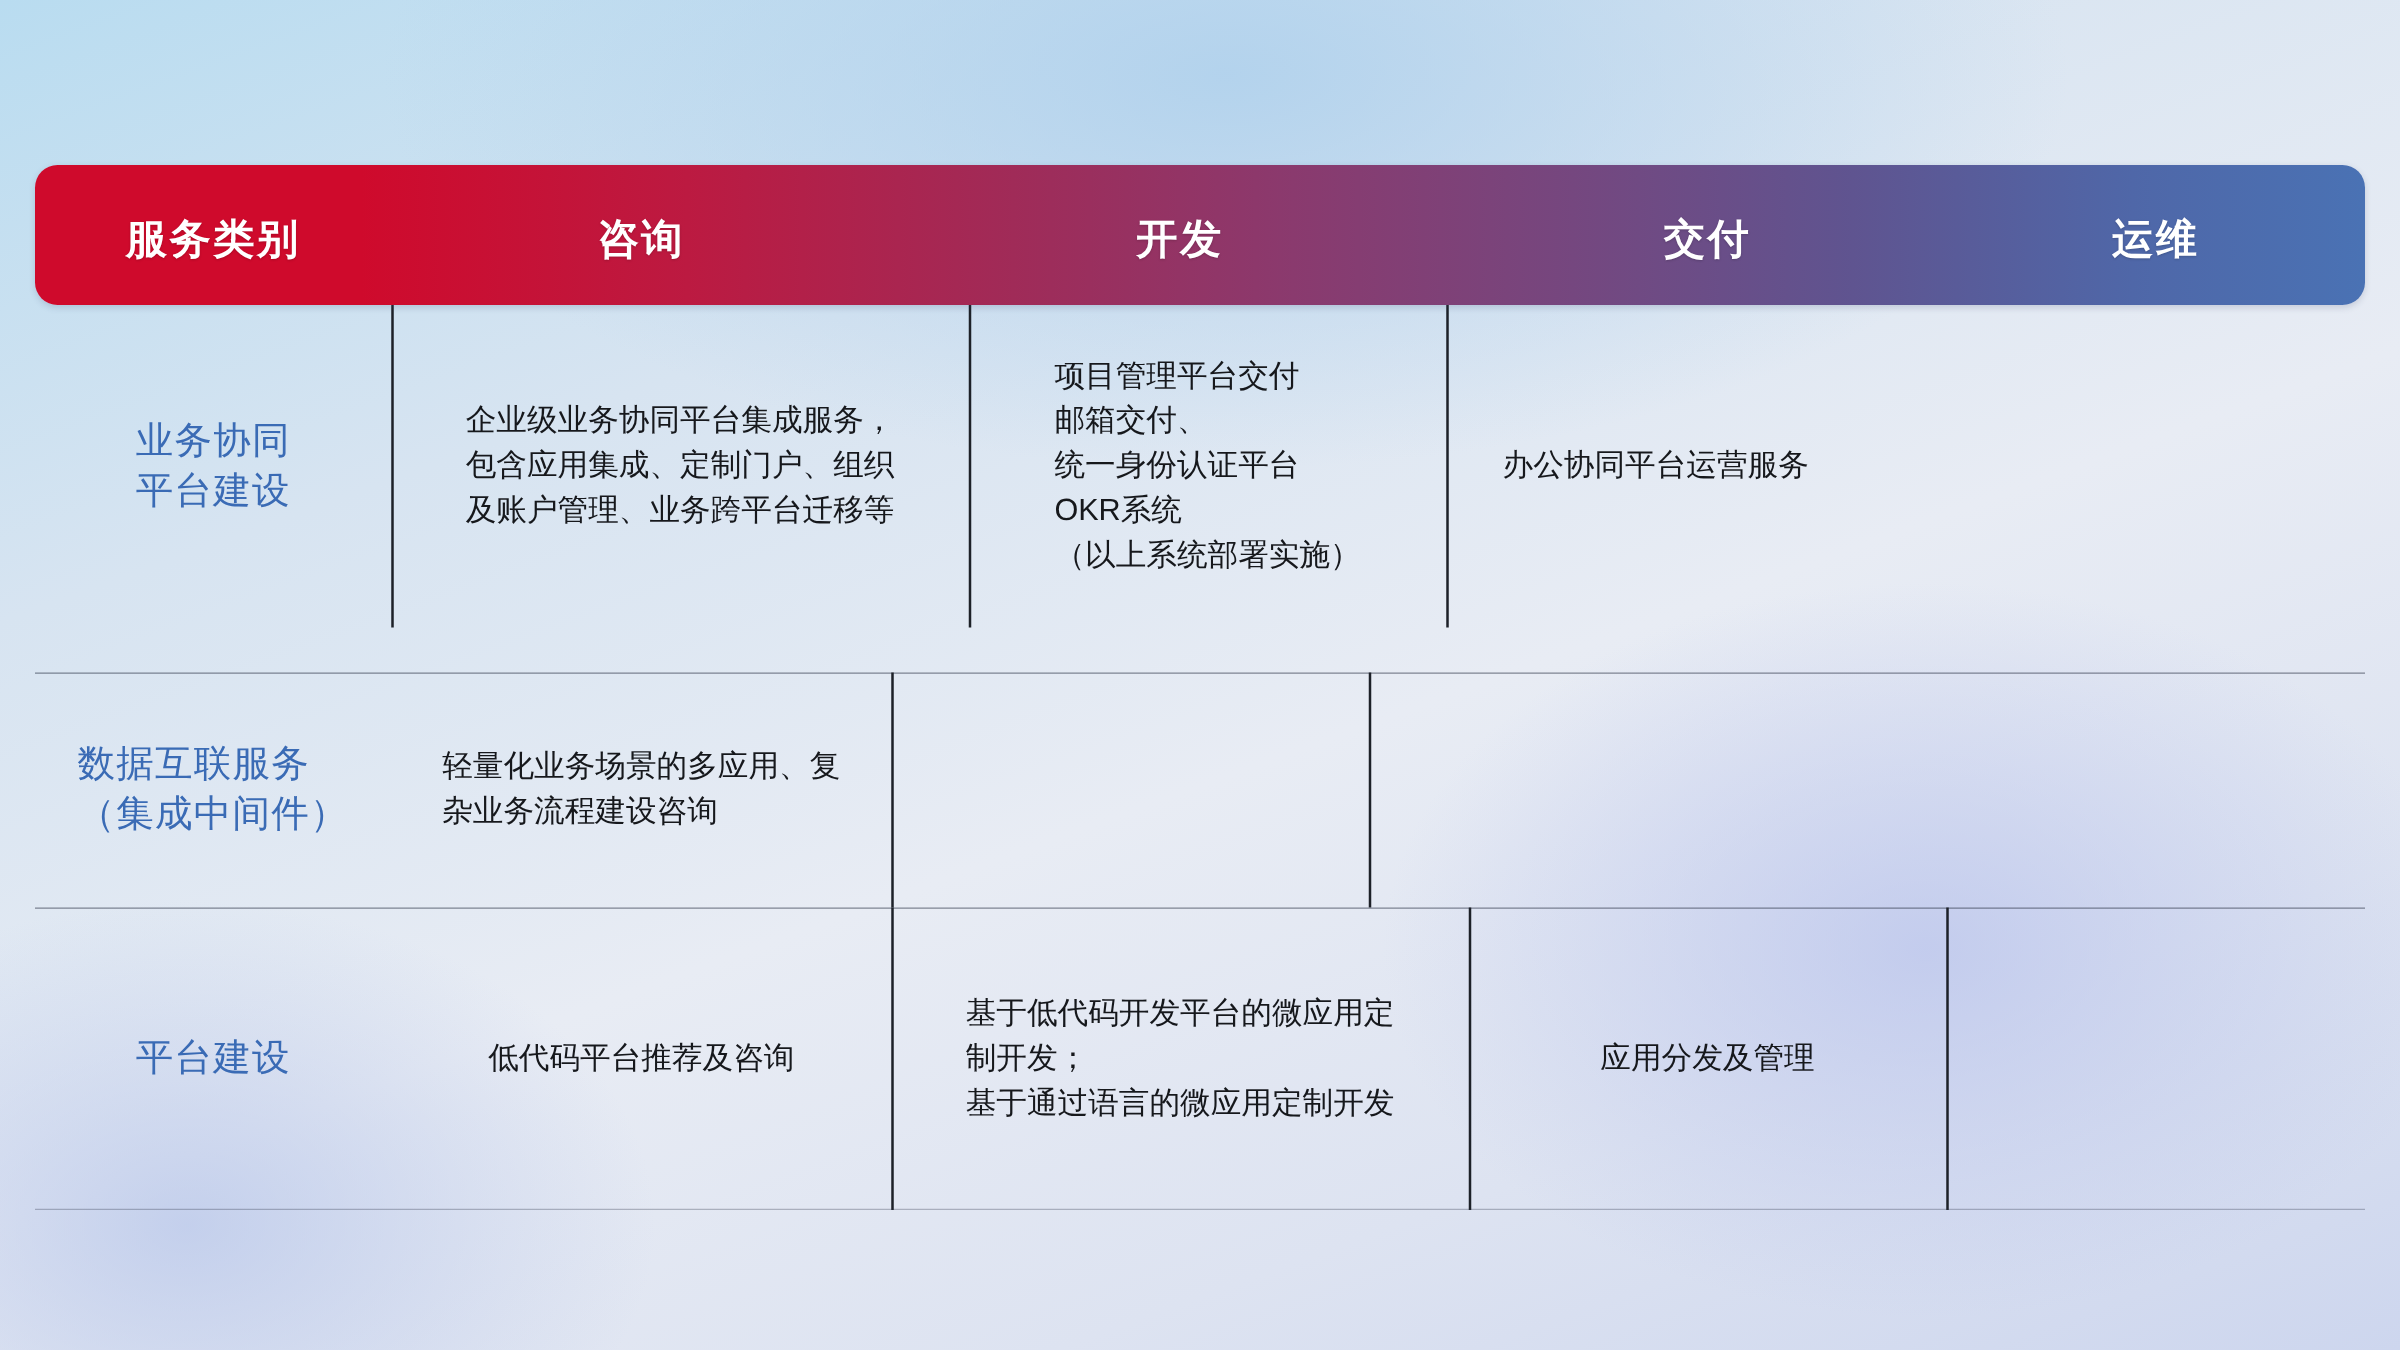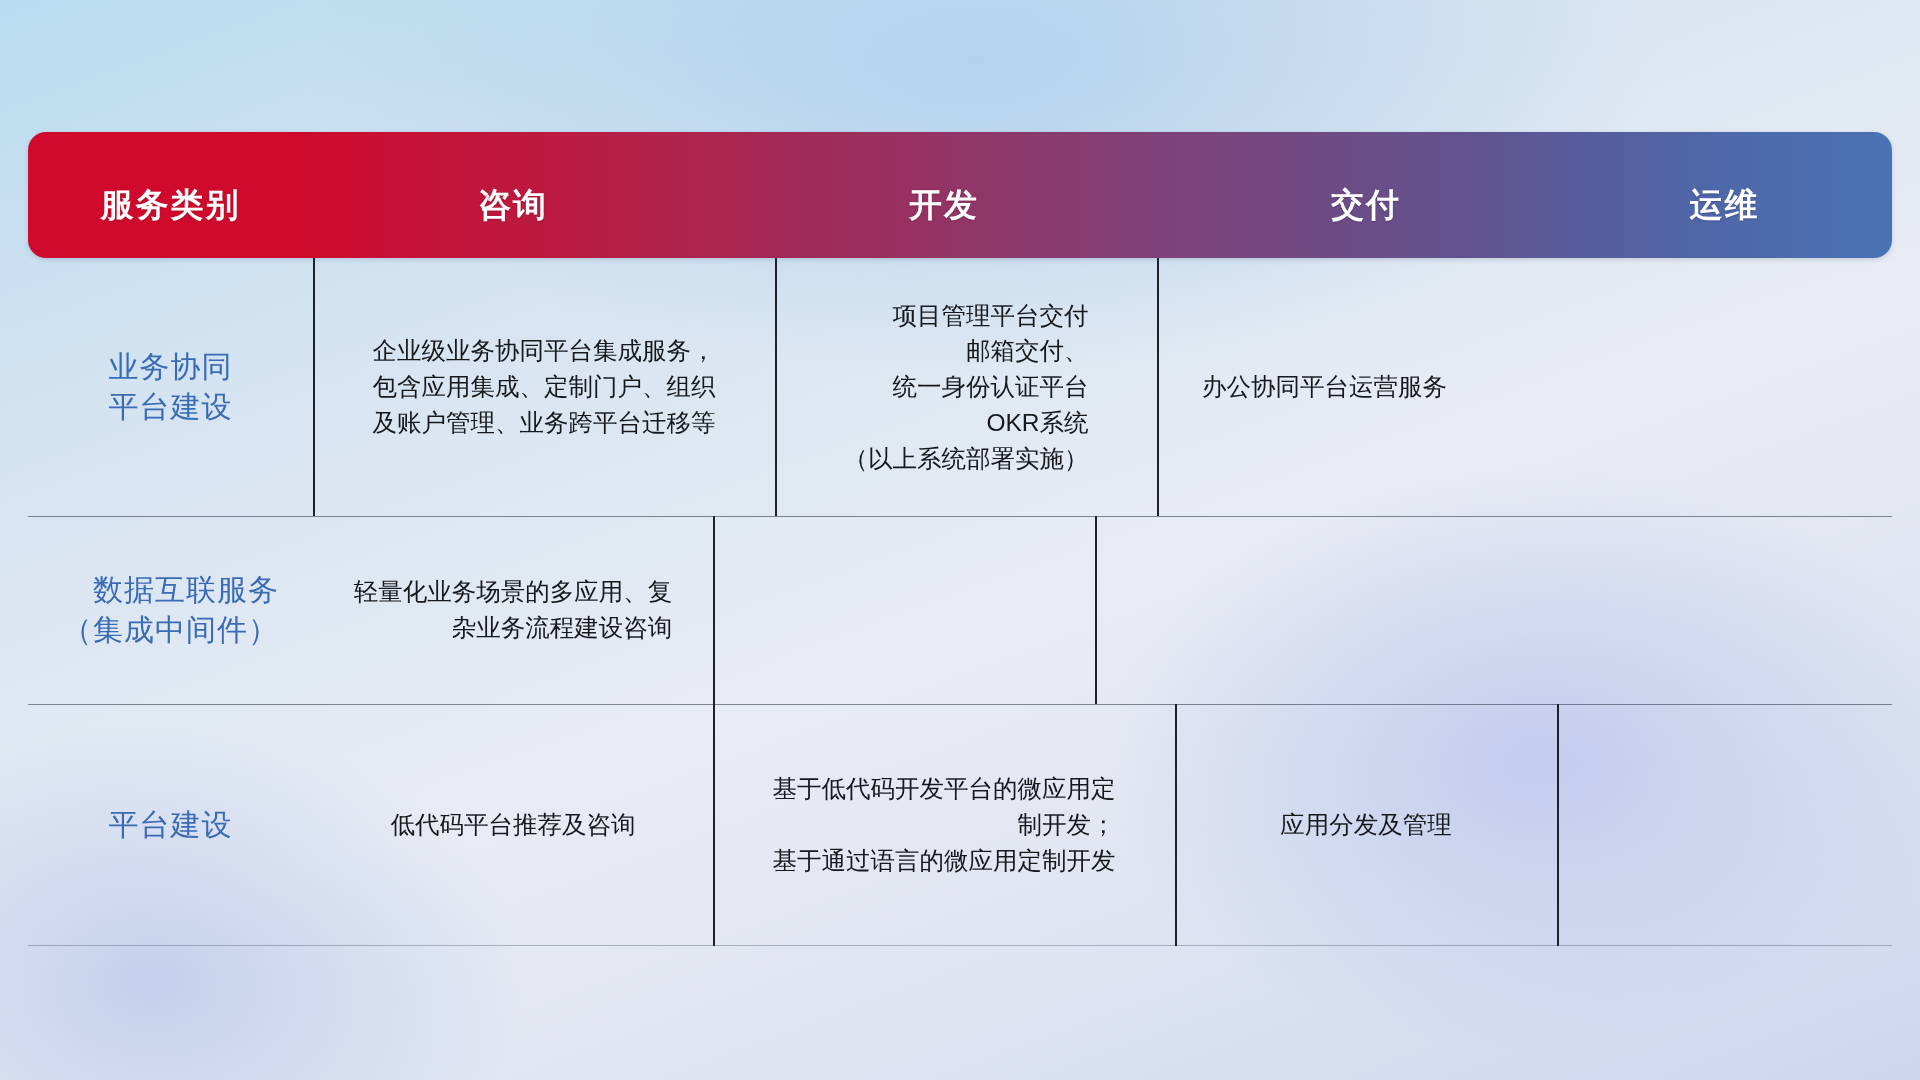--- a/index.html
+++ b/index.html
@@ -26,21 +26,21 @@
   
   #table-wrap {
     position: absolute;
     left: 28px;
     top: 132px;
     width: 1864px;
   }
 
   .thead {
     display: flex;
-    height: 126px;
+    height: 112px;
     border-radius: 18px;
     overflow: hidden;
     background: linear-gradient(90deg,
         #cf0a2c 0%, #cf0a2c 14%,
         #bc1a41 28%, #a02b58 42%,
         #8a3a6e 54%, #75477f 66%,
         #5f5490 78%, #4f67a8 90%, #4a72b4 100%);
     box-shadow: 0 2px 5px rgba(60,70,110,0.18);
     position: relative;
     z-index: 3;
@@ -82,21 +82,21 @@
     left: 0; right: 0; bottom: 0;
     height: 1px;
     background: rgba(40,48,66,0.30);
   }
 
   .cell {
     box-sizing: border-box;
     display: flex;
     align-items: center;
     justify-content: center;
-    text-align: right;
+    text-align: left;
     color: #16181c;
     font-size: 24.5px;
     line-height: 1.46;
     padding: 10px 14px;
     white-space: pre-line;
     position: relative;
   }
   .cell.vline::before {
     content: "";
     position: absolute;
@@ -114,21 +114,21 @@
   }
 
   
   .c0 { width: 285px; }
   .c1 { width: 400px; font-family: Liberation Serif, serif; }
   .c2 { width: 462px; }
   .c3 { width: 382px; }
   .c4 { width: 335px; }
 
   .r0 { height: 258px; }
-  .r1 { height: 188px; }
+  .r1 { height: 188px; margin-top: 36px; }
   .r2 { height: 242px; }
 </style>
 </head>
 <body>
 
 <div id="stage">
 
   <div id="table-wrap">
 
     <div class="thead">

